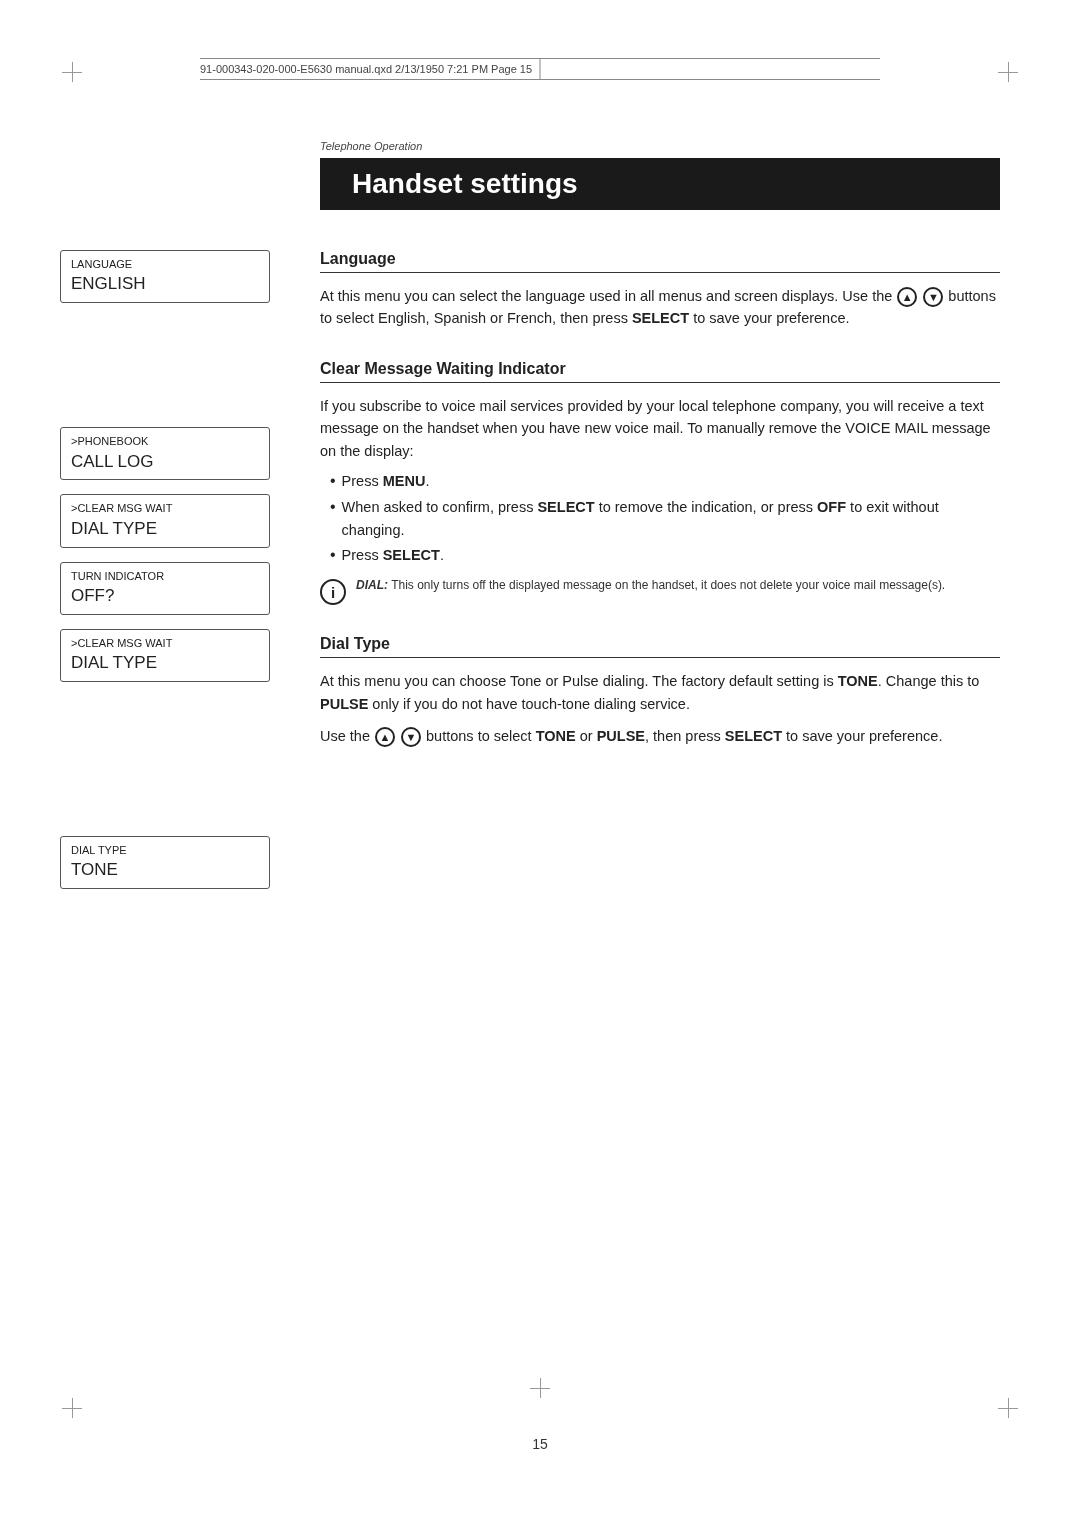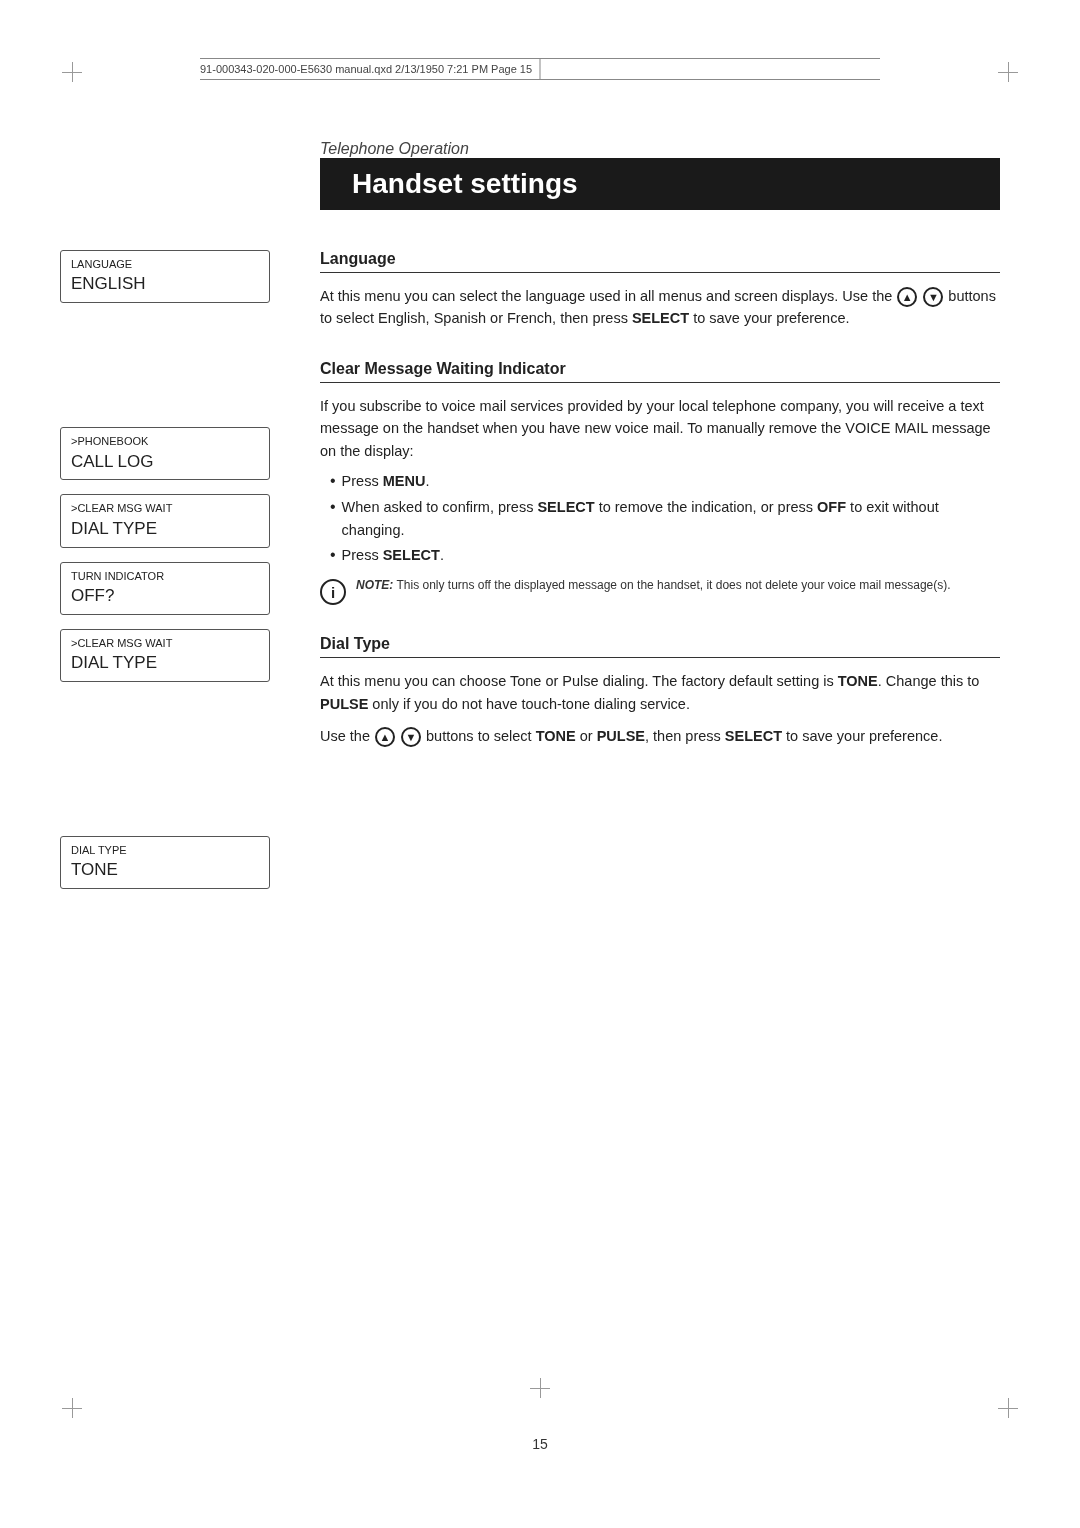--- a/index.html
+++ b/index.html
@@ -48,21 +48,21 @@
       width: 1px;
       background: #888;
       transform: translateX(-50%);
     }
 
     
     .section-subtitle {
       position: absolute;
       top: 140px;
       left: 320px;
-      font-size: 16px;
+      font-size: 11px;
       font-style: italic;
       color: #444;
     }
 
     .title-bar {
       position: absolute;
       top: 158px;
       left: 320px;
       right: 80px;
       background: #1a1a1a;
@@ -326,21 +326,21 @@
           <span>When asked to confirm, press <span class="bold">SELECT</span> to remove the indication, or press <span class="bold">OFF</span> to exit without changing.</span>
         </li>
         <li>
           <span>Press <span class="bold">SELECT</span>.</span>
         </li>
       </ul>
 
       <div class="note-box">
         <div class="note-icon">i</div>
         <div class="note-text">
-          <span class="note-label">NOTE:</span>
+          <span class="note-label">DIAL:</span>
           <span> This only turns off the displayed message on the handset, it does not delete your voice mail message(s).</span>
         </div>
       </div>
     </div>
 
     <div class="section-block">
       <div class="section-heading">Dial Type</div>
       <p>
         At this menu you can choose Tone or Pulse dialing. The factory default setting is <span class="bold">TONE</span>. Change this to <span class="bold">PULSE</span> only if you do not have touch-tone dialing service.
       </p>

